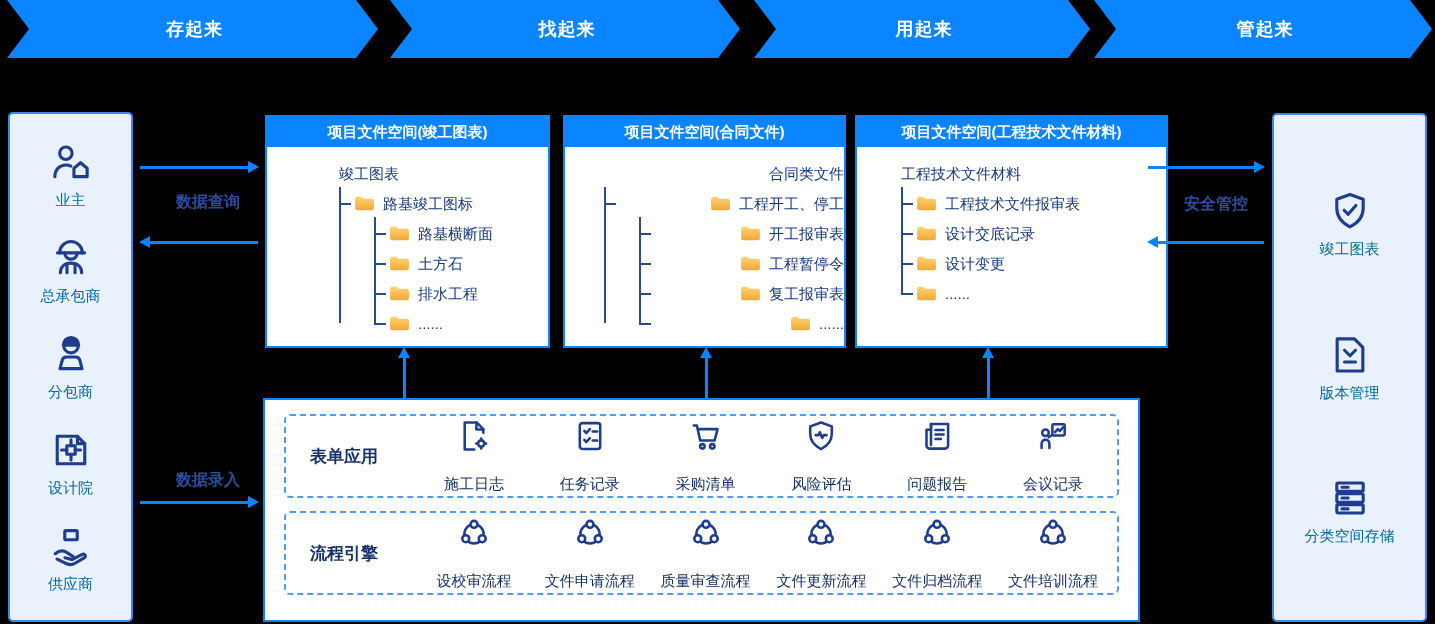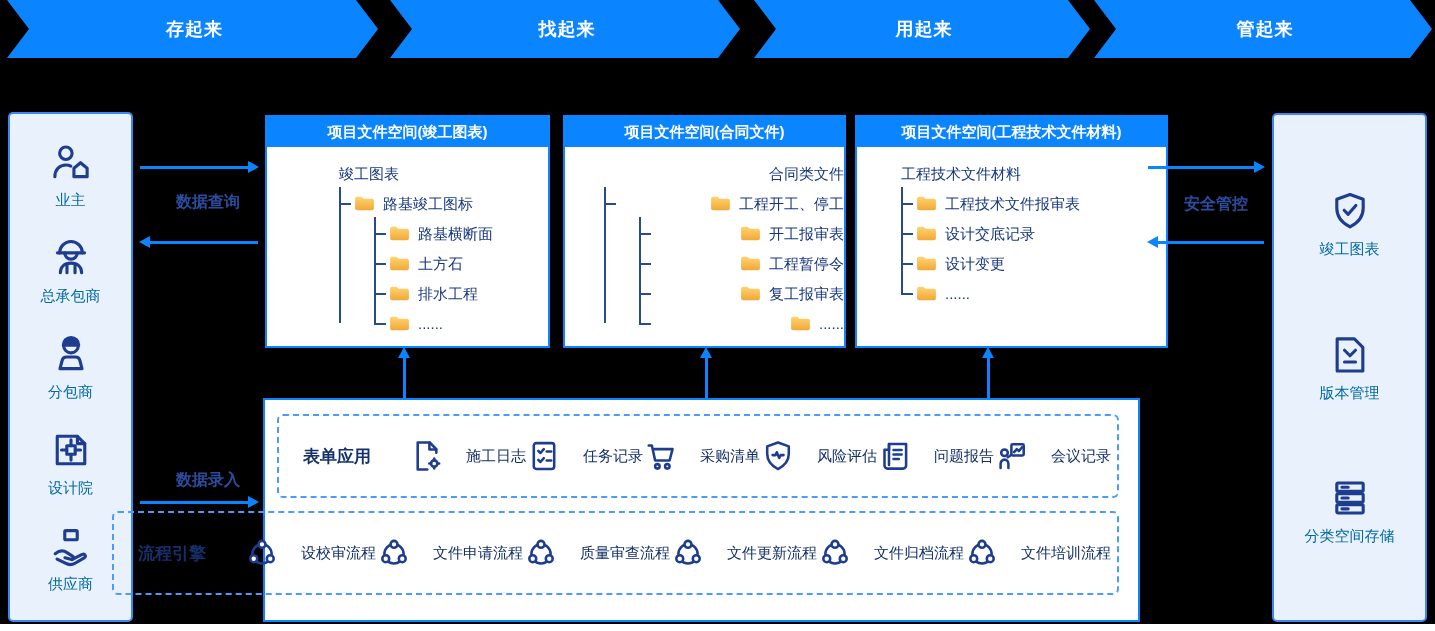--- a/index.html
+++ b/index.html
@@ -29,26 +29,26 @@
                    border-left:2px solid #2a4a8f;}
   .tree ul.l1{}
   .tree ul.l2{margin-left:20px;}
   .tree li{position:relative;padding-left:15px;min-height:30px;line-height:30px;white-space:nowrap;}
   .tree li::before{content:"";position:absolute;left:0;top:14px;width:12px;border-top:2px solid #2a4a8f;}
   .folder{display:inline-block;width:21px;height:16px;vertical-align:-2px;margin-right:8px;}
   .folder svg{width:21px;height:16px;display:block;}
   
   #engine{position:absolute;left:263px;top:398px;width:877px;height:224px;background:#fff;
           border:2px solid #0a84ff;box-sizing:border-box;padding:14px 19px 0 19px;
-          display:flex;flex-direction:column;gap:13px;align-items:flex-end;}
+          display:flex;flex-direction:column;gap:13px;}
   .dash-box{height:84px;border:2px dashed #4a9bfc;border-radius:6px;display:flex;align-items:center;
             box-sizing:border-box;padding-right:6px;}
   .row-label{width:116px;text-align:center;font-size:17px;font-weight:700;color:#15306b;}
   .row-items{flex:1;display:flex;padding-left:14px;}
-  .app-item{flex:1;display:flex;flex-direction:row;align-items:center;justify-content:center;gap:21px;}
+  .app-item{flex:1;display:flex;flex-direction:column;align-items:center;justify-content:center;gap:21px;}
   .app-item .icon svg{width:36px;height:36px;display:block;}
   .app-label{font-size:15px;color:#132f66;font-weight:500;white-space:nowrap;}
   
   .hline{position:absolute;height:3px;background:#0a84ff;}
   .vline{position:absolute;width:3px;background:#0a84ff;}
   .head-right{position:absolute;width:0;height:0;border-top:6px solid transparent;border-bottom:6px solid transparent;border-left:11px solid #0a84ff;}
   .head-left{position:absolute;width:0;height:0;border-top:6px solid transparent;border-bottom:6px solid transparent;border-right:11px solid #0a84ff;}
   .head-up{position:absolute;width:0;height:0;border-left:6px solid transparent;border-right:6px solid transparent;border-bottom:11px solid #0a84ff;}
   .flow-label{position:absolute;font-size:16px;font-weight:600;color:#2b4da0;width:86px;text-align:right;}
   .bottom-strip{position:absolute;left:0;top:624px;width:1435px;height:7px;background:#fff;}

